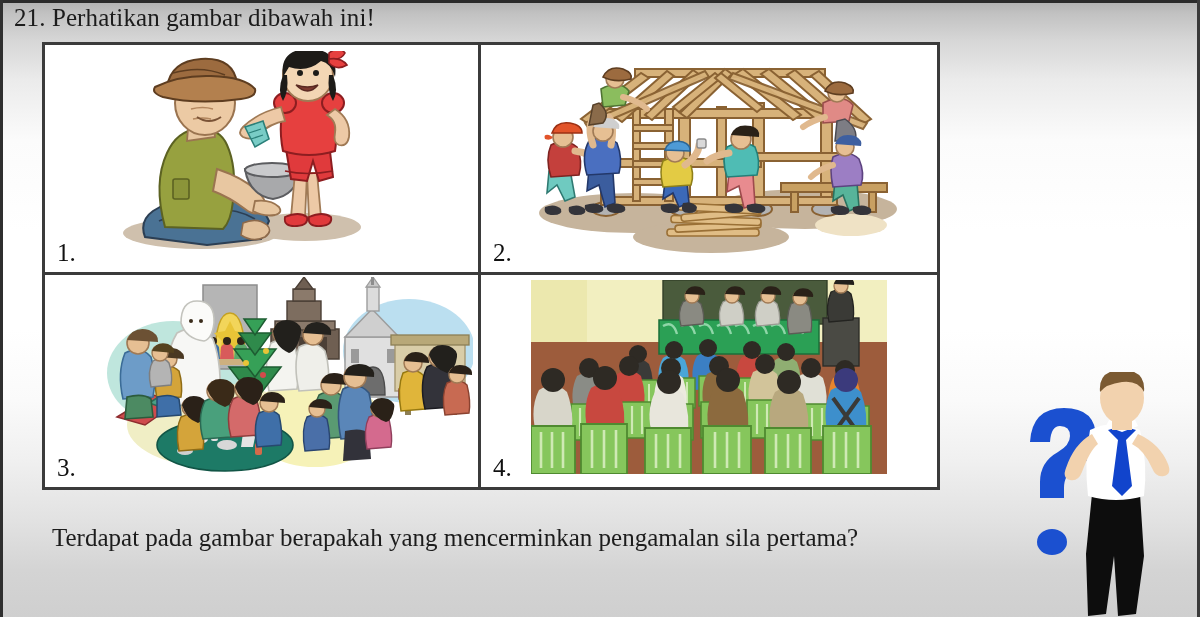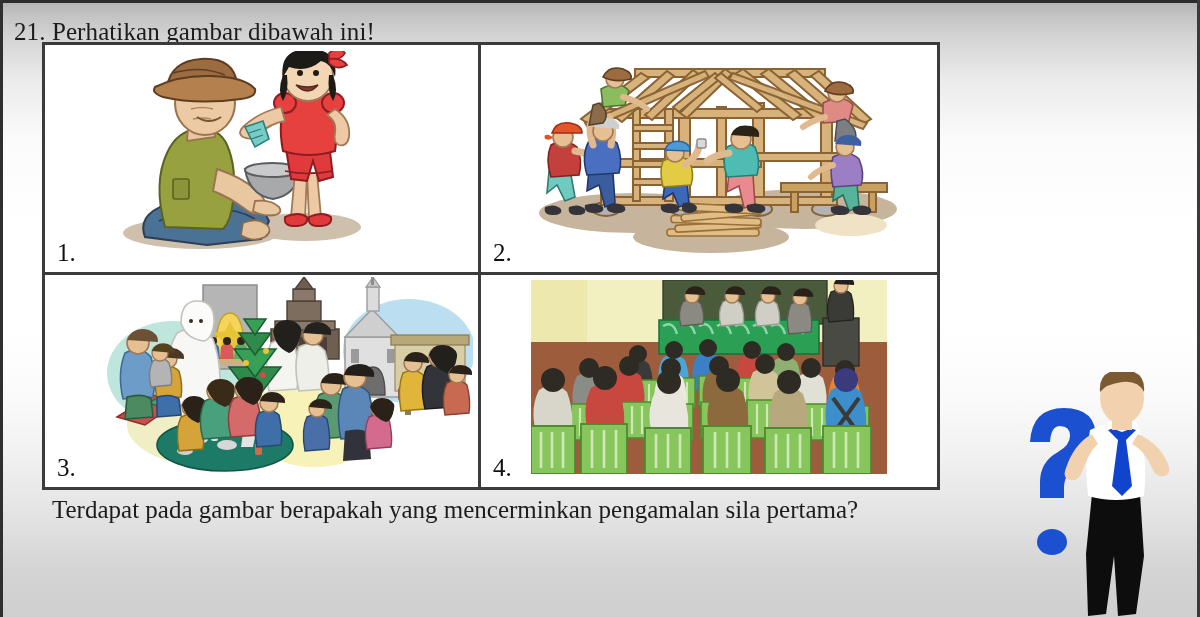--- a/index.html
+++ b/index.html
@@ -19,21 +19,21 @@
         #d4d4d4 570px, #cfcfcf 617px);
     overflow:hidden;
   }
   
   .edge-top{position:absolute;left:0;top:0;width:1200px;height:3px;background:#2b2b2b;}
   .edge-left{position:absolute;left:0;top:0;width:3px;height:617px;background:#2f2f2f;}
   .edge-right{position:absolute;right:0;top:0;width:3px;height:617px;background:#3a3a3a;}
 
   
   .qtitle{
-    position:absolute;left:14px;top:17px;
+    position:absolute;left:14px;top:3px;
     font-size:25px;line-height:30px;color:#1c1c1c;
     letter-spacing:0.1px;white-space:nowrap;
   }
 
   
   .grid{
     position:absolute;left:42px;top:42px;width:898px;height:448px;
     border:3px solid #3b3b3b;background:#ffffff;
     display:grid;grid-template-columns:436px 456px;grid-template-rows:230px 212px;
     box-sizing:border-box;
@@ -43,21 +43,21 @@
   .cell.c2{border-bottom:3px solid #3b3b3b;}
   .cell.c3{border-right:3px solid #3b3b3b;}
   .cell-num{
     position:absolute;left:12px;bottom:6px;
     font-size:25px;line-height:26px;color:#111;z-index:4;
   }
   .cell svg{position:absolute;display:block;}
 
   
   .qbottom{
-    position:absolute;left:52px;top:495px;
+    position:absolute;left:52px;top:523px;
     font-size:25px;line-height:30px;color:#1c1c1c;white-space:nowrap;
   }
 
   
   .presenter{position:absolute;left:1008px;top:372px;width:186px;height:245px;}
 </style>
 </head>
 <body>
 
 <div class="screen">

